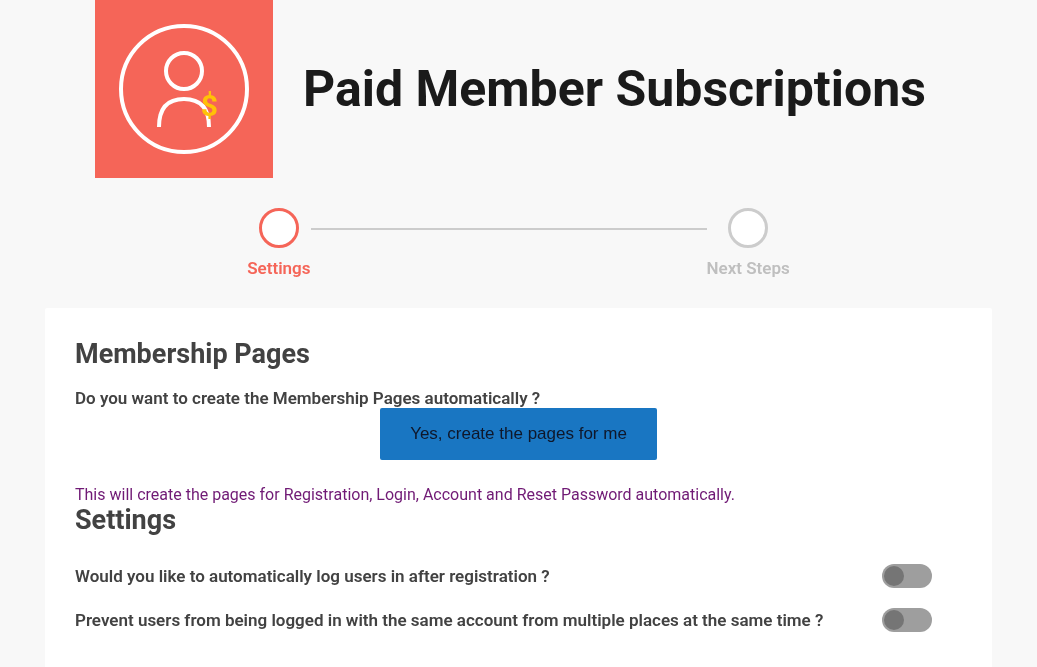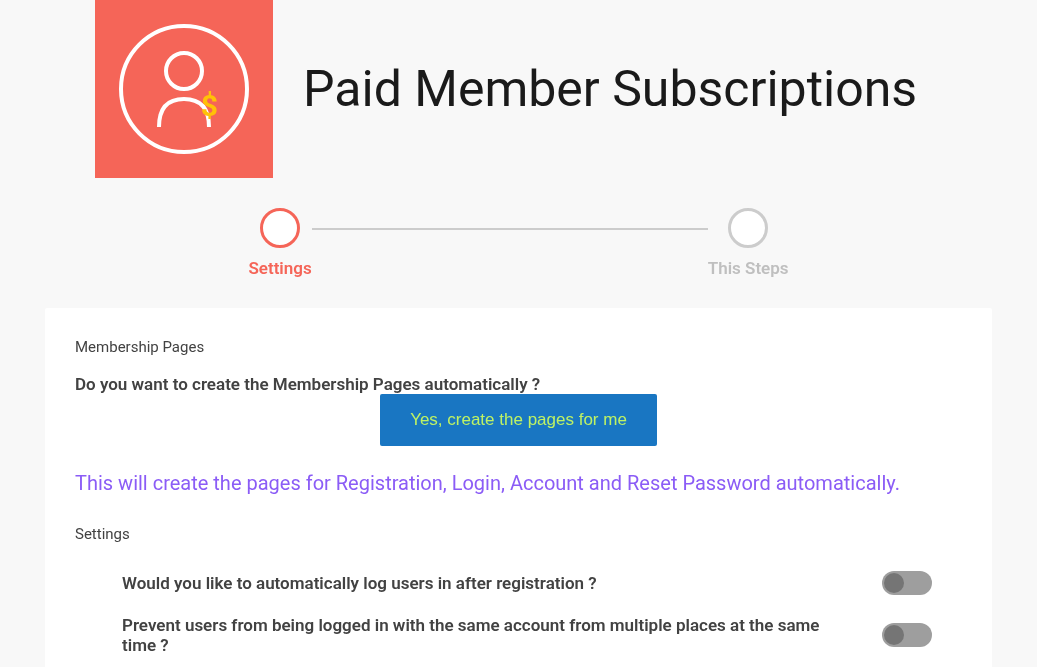--- a/index.html
+++ b/index.html
@@ -44,21 +44,21 @@
     .logo-dollar {
       position: absolute;
       bottom: 55px;
       right: 55px;
       color: #ffc107;
       font-size: 30px;
       font-weight: bold;
     }
     .header-title {
       font-size: 50px;
-      font-weight: 400;
+      font-weight: 700;
       color: #1a1a1a;
       letter-spacing: 0px;
     }
     .stepper {
       display: flex;
       align-items: flex-start;
       justify-content: center;
       padding: 20px 0 10px 0;
       position: relative;
     }
@@ -96,52 +96,50 @@
       position: relative;
       z-index: 1;
     }
     .card {
       background: #fff;
       margin: 20px 45px 0 45px;
       padding: 30px;
       border-radius: 2px;
     }
     .section-title {
-      font-size: 15px;
-      font-weight: 400;
+      font-size: 27px;
+      font-weight: 700;
       color: #424242;
       margin-bottom: 18px;
     }
     .question {
       font-size: 17px;
       font-weight: 600;
       color: #424242;
     }
     .btn-primary {
       display: block;
       margin: 0 auto 25px auto;
       padding: 16px 30px;
       background: #1976c2;
-      color: #bef264;
+      color: #0f172a;
       border: none;
       font-size: 17px;
       cursor: pointer;
       border-radius: 2px;
     }
     .hint {
-      font-size: 20px;
-      color: #8b5cf6;
-      margin-bottom: 30px;
+      font-size: 16px;
+      color: #701a75;
     }
     .setting-row {
       display: flex;
       justify-content: space-between;
       align-items: center;
       padding: 10px 0;
-      margin-left: 47px;
     }
     .setting-label {
       font-size: 17px;
       font-weight: 600;
       color: #424242;
       flex: 1;
       padding-right: 40px;
     }
     .toggle {
       width: 50px;
@@ -181,21 +179,21 @@
 
   <div class="stepper">
     <div class="step active">
       <div class="step-circle"></div>
       <div class="step-label">Settings</div>
     </div>
     <div class="step-spacer"></div>
     <div class="step-spacer"></div>
     <div class="step">
       <div class="step-circle"></div>
-      <div class="step-label">This Steps</div>
+      <div class="step-label">Next Steps</div>
     </div>
   </div>
 
   <div class="card">
     <h2 class="section-title">Membership Pages</h2>
     <p class="question">Do you want to create the Membership Pages automatically ?</p>
     <button class="btn-primary">Yes, create the pages for me</button>
     <p class="hint">This will create the pages for Registration, Login, Account and Reset Password automatically.</p>
 
     <h2 class="section-title">Settings</h2>

